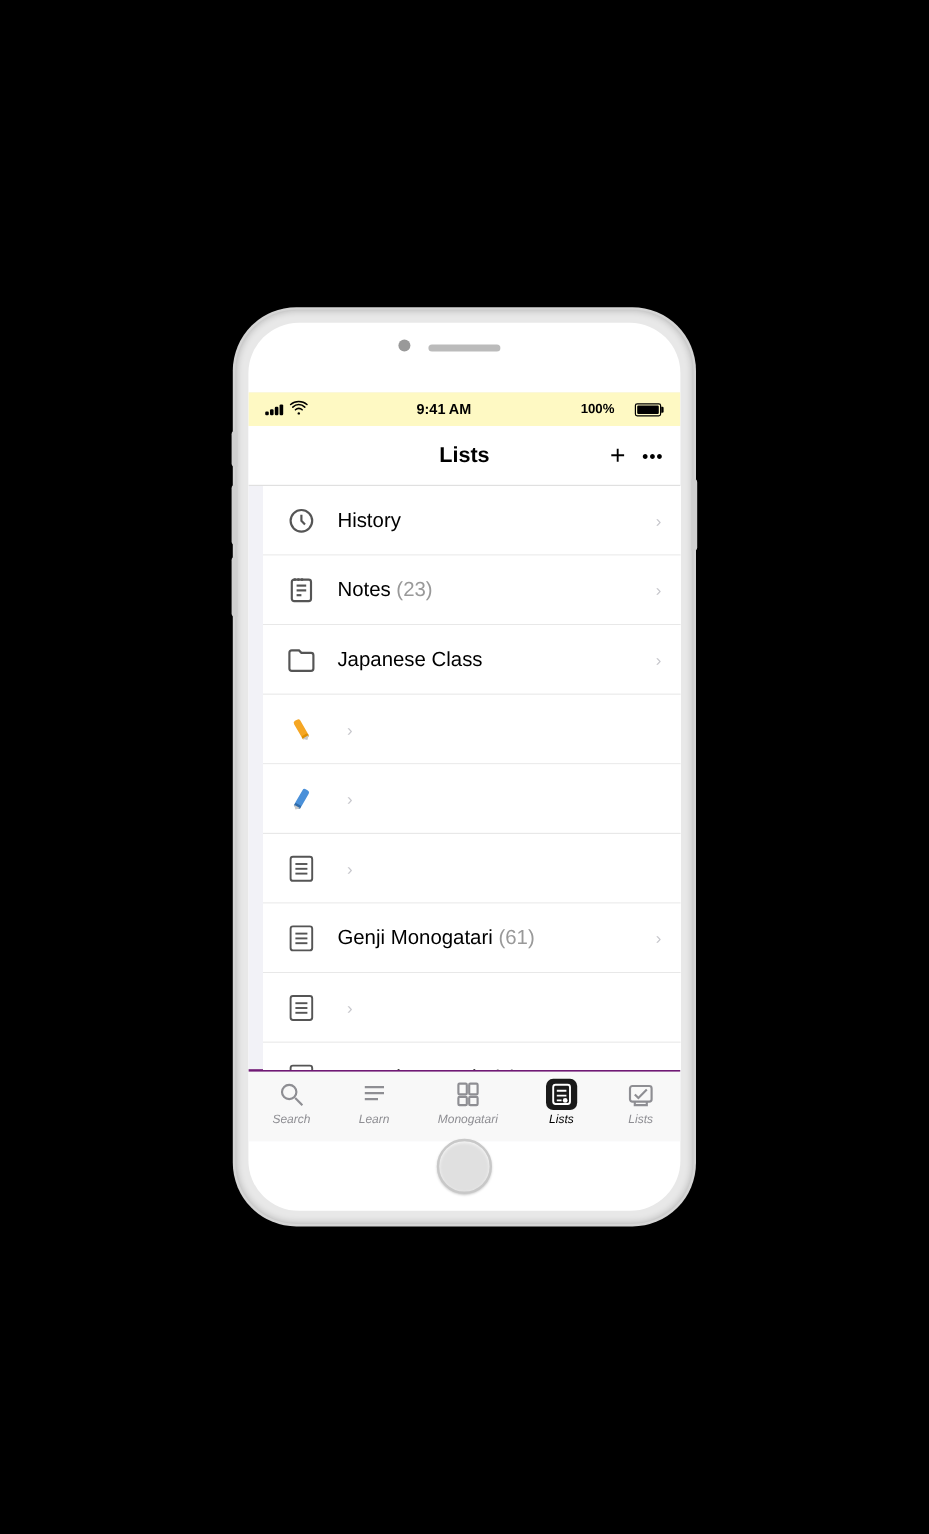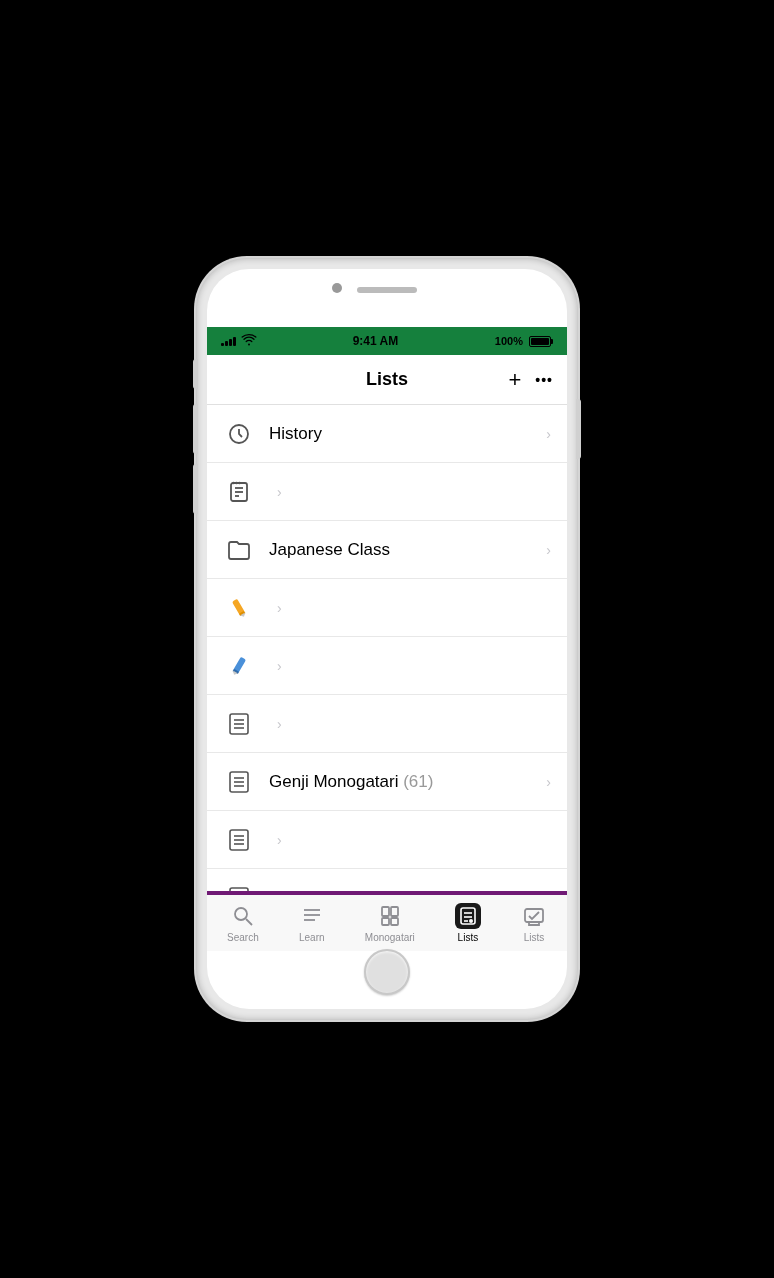--- a/index.html
+++ b/index.html
@@ -121,21 +121,21 @@
       right: 0;
       bottom: 58px;
       display: flex;
       flex-direction: column;
       background: #f2f2f7;
     }
 
     
     .status-bar {
       height: 28px;
-      background: #15803d;
+      background: #fef9c3;
       display: flex;
       align-items: center;
       justify-content: space-between;
       padding: 0 14px;
       font-size: 11px;
       font-weight: 600;
       flex-shrink: 0;
     }
     .status-left {
       display: flex;
@@ -157,21 +157,21 @@
       font-size: 10px;
       margin-left: 2px;
     }
     .status-center {
       font-size: 12px;
       font-weight: 600;
     }
     .status-right {
       display: flex;
       align-items: center;
-      gap: 6px;
+      gap: 17px;
       font-size: 11px;
       font-weight: 600;
     }
     .battery {
       display: flex;
       align-items: center;
     }
     .battery-body {
       width: 22px;
       height: 11px;
@@ -223,20 +223,21 @@
       color: #000;
       cursor: pointer;
       line-height: 1;
     }
 
     
     .list-container {
       flex: 1;
       overflow-y: auto;
       background: #fff;
+      margin-left: 12px;
     }
 
     .list-item {
       display: flex;
       align-items: center;
       padding: 0 16px;
       height: 58px;
       border-bottom: 1px solid #e8e8e8;
       background: #fff;
       cursor: pointer;
@@ -266,25 +267,26 @@
     .chevron {
       color: #c7c7cc;
       font-size: 14px;
       margin-left: 8px;
     }
 
     
     .tab-bar {
       height: 60px;
       background: #f8f8f8;
-      border-top: 4px solid #701a75;
-      display: flex;
-      align-items: center;
+      border-top: 2px solid #701a75;
+      display: flex;
+      align-items: flex-start;
       justify-content: space-around;
       flex-shrink: 0;
+      font-style: italic;
     }
     .tab-item {
       display: flex;
       flex-direction: column;
       align-items: center;
       gap: 3px;
       cursor: pointer;
       padding: 6px 10px;
       border-radius: 8px;
     }
@@ -389,20 +391,21 @@
             <svg width="24" height="24" viewBox="0 0 24 24" fill="none" stroke="#555" stroke-width="1.8">
               <rect x="4" y="3" width="16" height="18" rx="2"></rect>
               <line x1="8" y1="8" x2="16" y2="8"></line>
               <line x1="8" y1="12" x2="16" y2="12"></line>
               <line x1="8" y1="16" x2="12" y2="16"></line>
               <circle cx="6.5" cy="3" r="1.2" fill="#555" stroke="none"></circle>
               <circle cx="9.5" cy="3" r="1.2" fill="#555" stroke="none"></circle>
               <circle cx="12.5" cy="3" r="1.2" fill="#555" stroke="none"></circle>
             </svg>
           </div>
+          <span class="item-label">Notes <span class="item-count">(23)</span></span>
           <span class="chevron">›</span>
         </div>
 
         <div class="list-item">
           <div class="item-icon">
             <svg width="24" height="22" viewBox="0 0 24 22" fill="none" stroke="#555" stroke-width="1.8">
               <path d="M2 5 Q2 3 4 3 L10 3 L12 5 L20 5 Q22 5 22 7 L22 18 Q22 20 20 20 L4 20 Q2 20 2 18 Z"></path>
             </svg>
           </div>
           <span class="item-label">Japanese Class</span>

